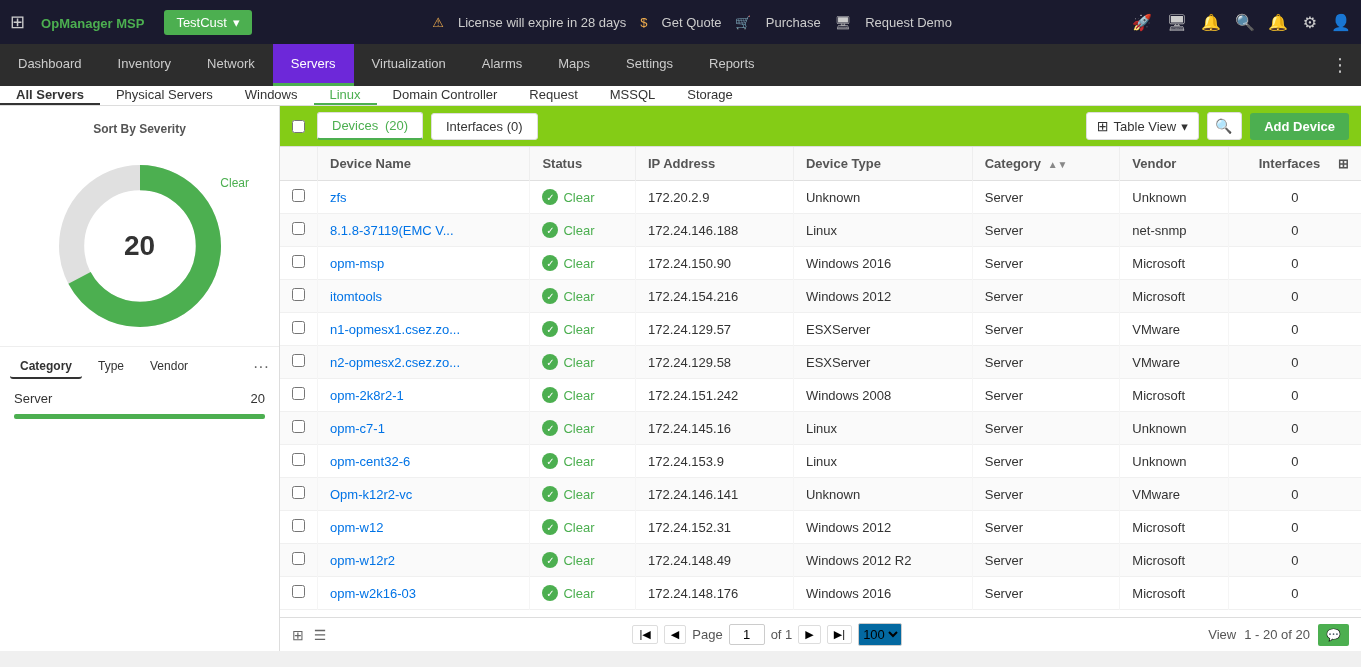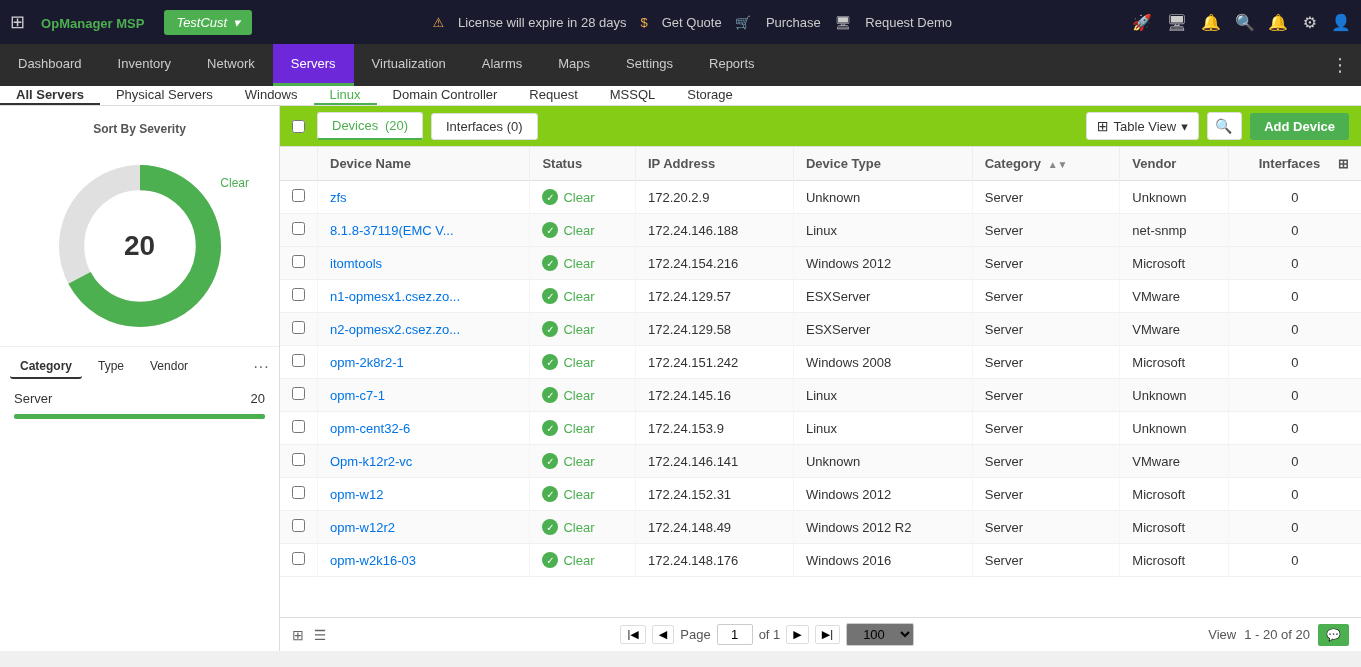--- a/index.html
+++ b/index.html
@@ -20,21 +20,20 @@
       background: #4caf50;
       color: #fff;
       border: none;
       padding: 5px 12px;
       border-radius: 3px;
       cursor: pointer;
       font-size: 13px;
       display: flex;
       align-items: center;
       gap: 6px;
-      font-style: italic;
     }
     .top-bar-center { flex: 1; display: flex; align-items: center; justify-content: center; gap: 14px; font-size: 12px; color: #ccc; }
     .top-bar-right { display: flex; align-items: center; gap: 14px; }
     .top-bar-right .icon-btn { background: none; border: none; color: #ccc; cursor: pointer; font-size: 16px; }
 
     
     .nav-bar {
       background: #2d2d2d;
       display: flex;
       align-items: stretch;
@@ -274,21 +273,21 @@
       background: #fff;
       border-top: 1px solid #ddd;
       font-size: 12px;
       color: #555;
     }
     .footer-left { display: flex; gap: 10px; align-items: center; }
     .footer-left .icon-btn { background: none; border: none; cursor: pointer; color: #666; font-size: 14px; }
     .page-nav { display: flex; align-items: center; gap: 6px; }
     .page-nav button { background: none; border: 1px solid #ddd; padding: 2px 6px; cursor: pointer; border-radius: 2px; font-size: 11px; }
     .page-input { width: 36px; border: 1px solid #ccc; text-align: center; padding: 2px 4px; border-radius: 2px; }
-    .page-size-select { border: 1px solid #ccc; padding: 2px 12px; border-radius: 2px; background: #737373; }
+    .page-size-select { border: 1px solid #ccc; padding: 2px 0; border-radius: 2px; background: #0369a1; }
     .footer-right { color: #555; font-size: 12px; display: flex; align-items: center; gap: 8px; }
     .view-icon-btn { background: #4caf50; color: #fff; border: none; padding: 4px 8px; cursor: pointer; border-radius: 2px; font-size: 12px; }
     .sort-icon { font-size: 10px; color: #888; margin-left: 3px; }
   </style>
 </head>
 <body>
 
 <div class="top-bar">
   <span style="font-size:18px; margin-right:6px;">⊞</span>
   <span class="logo">
@@ -451,20 +450,37 @@
           <div class="status-icon">✓</div>
           <span>Clear</span>
         </div>
       </td>
       <td>172.24.146.188</td>
       <td>Linux</td>
       <td>Server</td>
       <td>net-snmp</td>
       <td style="text-align:center;">0</td>
     </tr>
+            <tr style="background: rgb(255, 255, 255);">
+      <td class="checkbox-col">
+        <input type="checkbox" style="">
+      </td>
+      <td style="color:#0073e6; cursor:pointer;">opm-msp</td>
+      <td>
+        <div class="status-clear">
+          <div class="status-icon">✓</div>
+          <span>Clear</span>
+        </div>
+      </td>
+      <td>172.24.150.90</td>
+      <td>Windows 2016</td>
+      <td>Server</td>
+      <td>Microsoft</td>
+      <td style="text-align:center;">0</td>
+    </tr>
             <tr style="background: rgb(250, 250, 250);">
       <td class="checkbox-col">
         <input type="checkbox" style="">
       </td>
       <td style="color:#0073e6; cursor:pointer;">itomtools</td>
       <td>
         <div class="status-clear">
           <div class="status-icon">✓</div>
           <span>Clear</span>
         </div>

